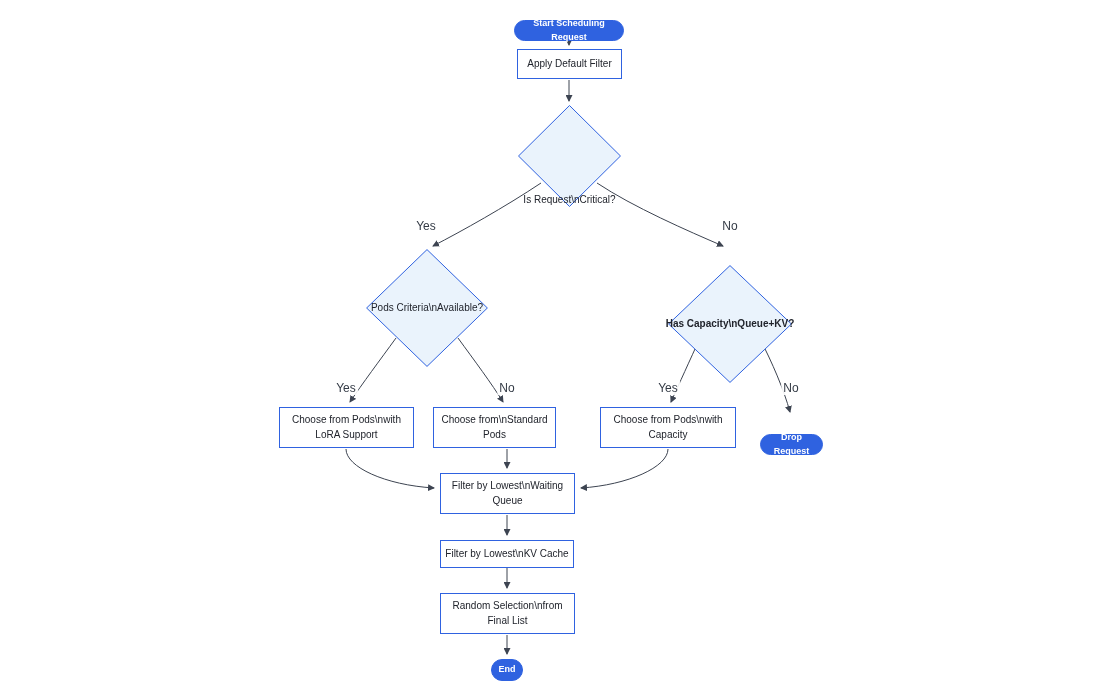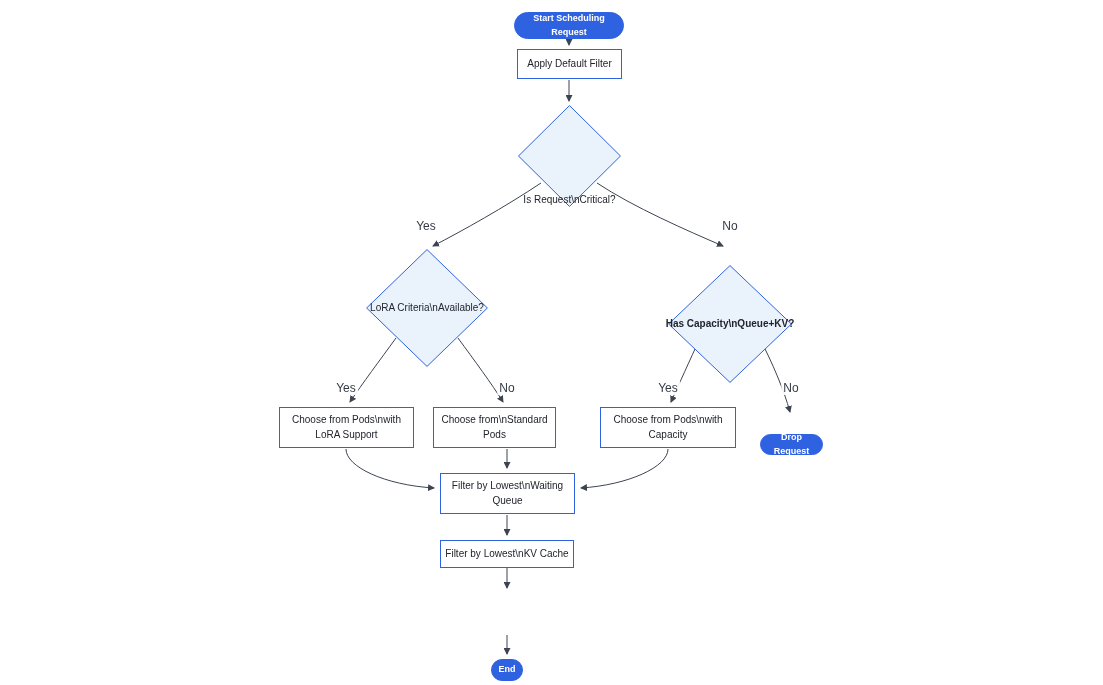--- a/index.html
+++ b/index.html
@@ -53,21 +53,21 @@
   .edge-label {
     position:absolute;
     transform:translate(-50%,-50%);
     font-size:12px;
     color:var(--labelText, #333a45);
     background:rgba(255,255,255,0.9);
     padding:0 2px;
   }
 
   
-  #n-start          { left:514px; top:12px;   width:110px; height:27px; }
+  #n-start          { left:514px; top:20px;   width:110px; height:21px; }
   #n-apply          { left:517px; top:49px;  width:105px; height:30px; }
   #n-critical       { left:518px; top:105px; width:103px; height:102px;align-items:flex-end; }
   #n-lora           { left:366px; top:249px; width:122px; height:118px; }
   #n-capacity       { left:668px; top:265px; width:124px; height:118px;font-weight:bold; }
   #n-choose-lora    { left:279px; top:407px; width:135px; height:41px; }
   #n-choose-standard{ left:433px; top:407px; width:123px; height:41px; }
   #n-choose-capacity{ left:600px; top:407px; width:136px; height:41px; }
   #n-drop           { left:760px; top:417px; width:63px;  height:21px;margin-top:17px; }
   #n-filter-queue   { left:440px; top:473px; width:135px; height:41px; }
   #n-filter-kv      { left:440px; top:540px; width:134px; height:28px; }
@@ -135,21 +135,21 @@
     <div class="nlabel">
       <span class="line">Is Request\nCritical?</span>
     </div>
   </div>
 
   <div class="node diamond" id="n-lora">
     <svg viewBox="0 0 100 100" preserveAspectRatio="none">
         <polygon points="50,0.5 99.5,50 50,99.5 0.5,50"></polygon>
       </svg>
     <div class="nlabel">
-      <span class="line">LoRA Criteria\nAvailable?</span>
+      <span class="line">Pods Criteria\nAvailable?</span>
     </div>
   </div>
 
   <div class="node diamond" id="n-capacity">
     <svg viewBox="0 0 100 100" preserveAspectRatio="none">
         <polygon points="50,0.5 99.5,50 50,99.5 0.5,50"></polygon>
       </svg>
     <div class="nlabel">
       <span class="line">Has Capacity\nQueue+KV?</span>
     </div>
@@ -188,20 +188,26 @@
       <span class="line">Queue</span>
     </div>
   </div>
 
   <div class="node rect" id="n-filter-kv">
     <div class="nlabel">
       <span class="line">Filter by Lowest\nKV Cache</span>
     </div>
   </div>
 
+  <div class="node rect" id="n-random">
+    <div class="nlabel">
+      <span class="line">Random Selection\nfrom</span>
+      <span class="line">Final List</span>
+    </div>
+  </div>
 
   <div class="node pill" id="n-end">
     <div class="nlabel">
       <span class="line">End</span>
     </div>
   </div>
 
 </div>
 
 </body></html>

